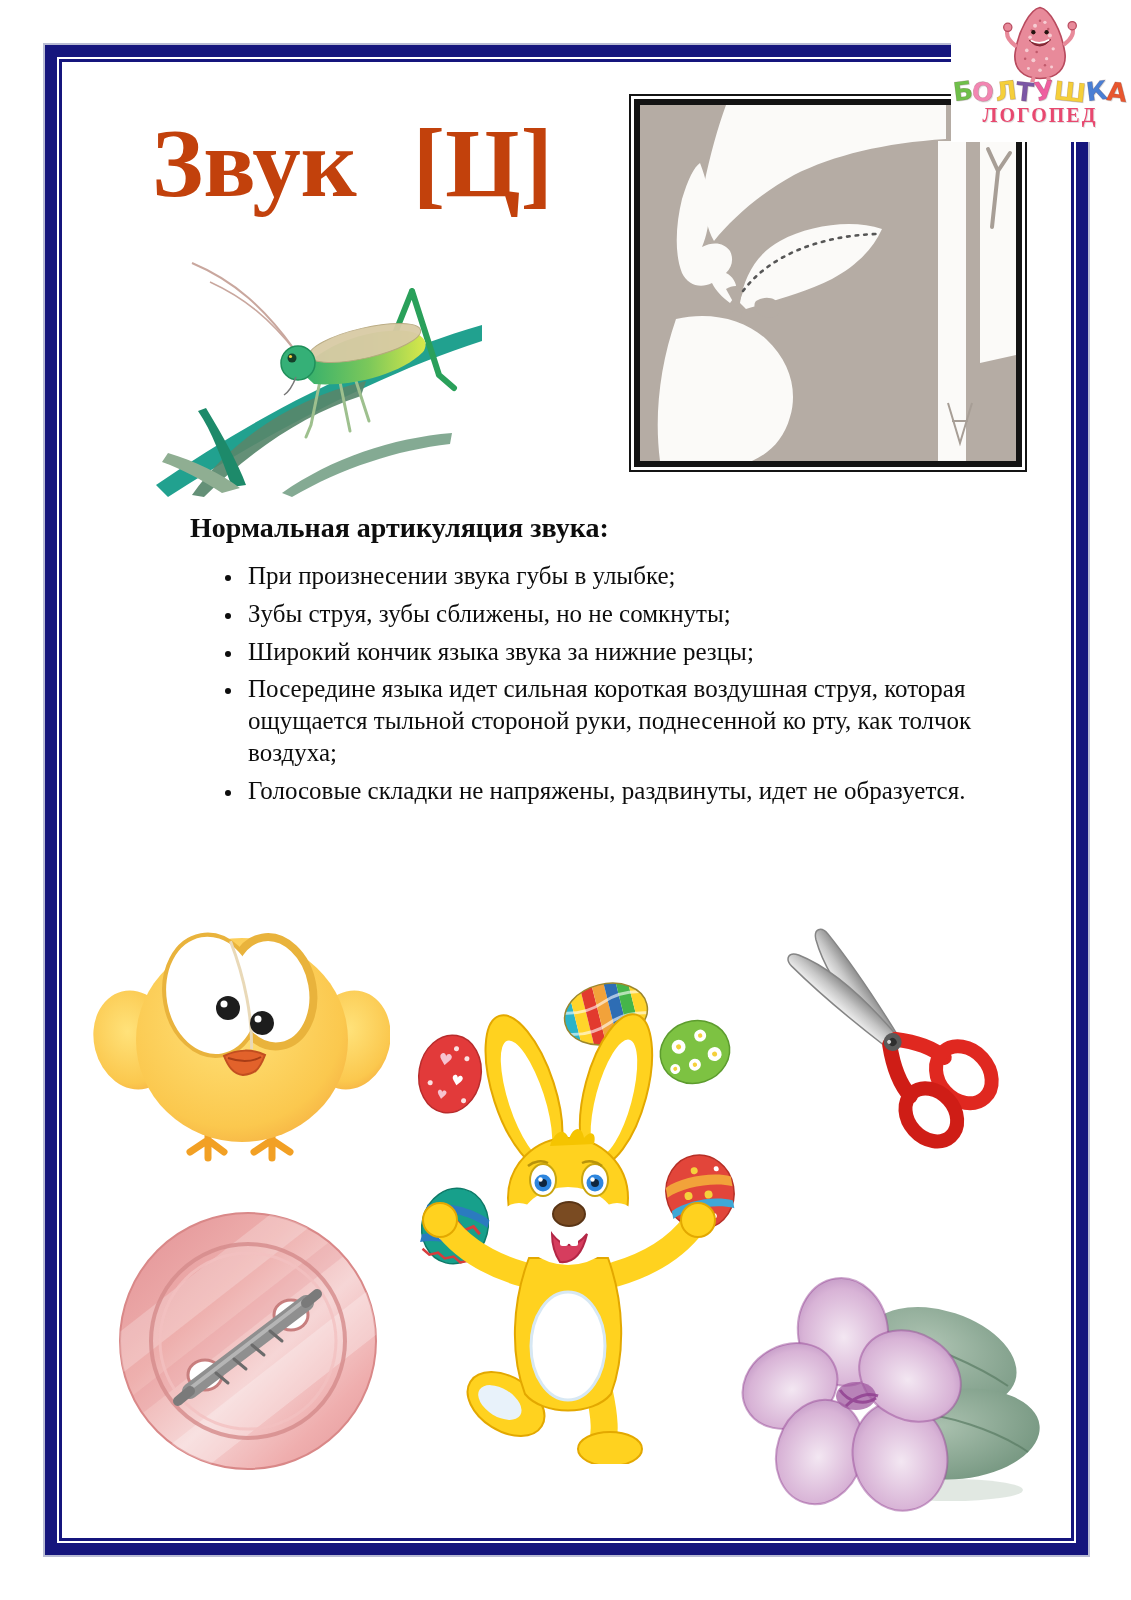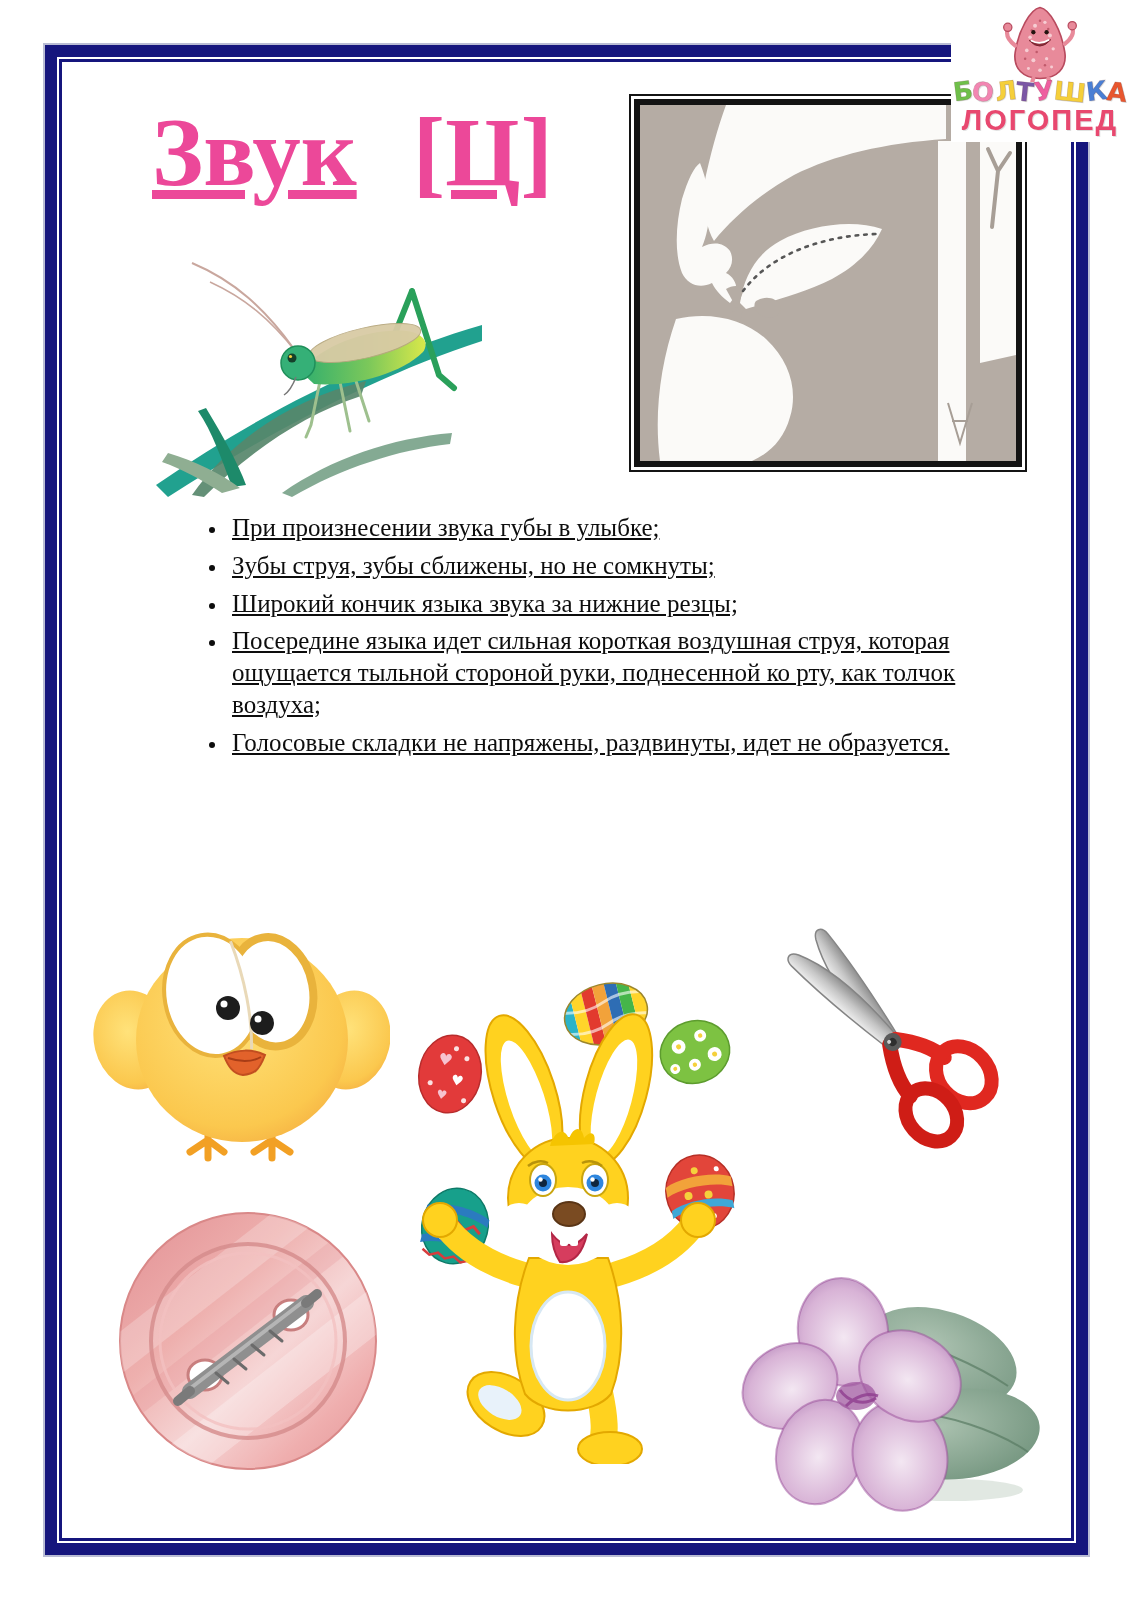--- a/index.html
+++ b/index.html
@@ -21,27 +21,27 @@
   .logo .mascot{display:block;margin:4px auto 0 auto;}
   .logo-line1{line-height:1;margin-top:-4px;white-space:nowrap;}
   .logo-line1 .ll{
     display:inline-block;font-family:"DejaVu Sans",sans-serif;font-weight:bold;
     font-size:26px;-webkit-text-stroke:.6px rgba(90,40,40,.25);
     text-shadow:1px 1px 0 rgba(0,0,0,.12);
   }
   .logo-line1 .ll:nth-child(odd){transform:rotate(-7deg);}
   .logo-line1 .ll:nth-child(even){transform:rotate(6deg) translateY(1px);}
   .logo-line2{
-    font-family:Liberation Sans, sans-serif;font-weight:bold;font-size:29px;
+    font-family:Liberation Serif, serif;font-weight:bold;font-size:20px;
     letter-spacing:2px;line-height:1.15;text-shadow:1px 1px 0 rgba(0,0,0,.12);
   }
   
   .page-title{
-    position:absolute;left:152px;top:100px;z-index:2;color:#ec4899;
-    font-weight:bold;font-size:97px;line-height:1.1;white-space:nowrap;text-decoration:underline;
+    position:absolute;left:152px;top:111px;z-index:2;color:#c2410c;
+    font-weight:bold;font-size:97px;line-height:1.1;white-space:nowrap;
   }
   .page-title .sound{margin-left:56px;}
   
   .artic-box{
     position:absolute;left:634px;top:99px;width:376px;height:356px;z-index:1;
     background:#fbfaf8;border:6px solid #141414;
     box-shadow:0 0 0 3px #ffffff,0 0 0 5px #141414;
   }
   .artic-box svg{display:block;}
   
@@ -51,21 +51,21 @@
   .scissors{position:absolute;left:748px;top:922px;}
   .button-img{position:absolute;left:112px;top:1185px;}
   .flower{position:absolute;left:736px;top:1262px;}
   
   .text-section{
     position:absolute;left:190px;top:512px;width:814px;color:#0d0d0d;z-index:2;
   }
   .text-section h2{
     font-size:28px;margin:0 0 8px 0;font-weight:bold;font-family:"Liberation Serif",serif;
   }
-  .text-section ul{margin:0;padding-left:38px;list-style:disc;text-decoration:underline;}
+  .text-section ul{margin:16px;padding-left:38px;list-style:disc;}
   .text-section li{
     font-size:25px;line-height:1.27;margin-bottom:6px;padding-left:4px;
   }
   .text-section li::marker{font-size:.85em;}
 </style>
 </head>
 <body>
 
 <div class="page-frame">
   <div class="page-frame-inner"></div>
@@ -167,20 +167,21 @@
   <g transform="rotate(-13 215 118)">
     <ellipse cx="215" cy="118" rx="57" ry="15" fill="#d9cba5" opacity=".95" stroke="#b7a87f" stroke-width="1"></ellipse>
   </g>
   <circle cx="148" cy="138" r="17" fill="#35b077" stroke="#1f8f5a" stroke-width="1.5"></circle>
   <circle cx="142" cy="133" r="4.5" fill="#15402a"></circle>
     <circle cx="140.5" cy="131.5" r="1.6" fill="#f5d03c"></circle>
   <path d="M146,152 C143,160 140,166 134,170" stroke="#777" stroke-width="1.5" fill="none"></path>
 </svg>
 
 <div class="text-section">
+  <h2>Нормальная артикуляция звука:</h2>
   <ul>
     <li>При произнесении звука губы в улыбке;</li>
     <li>Зубы струя, зубы сближены, но не сомкнуты;</li>
     <li>Широкий кончик языка звука за нижние резцы;</li>
     <li>Посередине языка идет сильная короткая воздушная струя, которая ощущается тыльной стороной руки, поднесенной ко рту, как толчок воздуха;</li>
     <li>Голосовые складки не напряжены, раздвинуты, идет не образуется.</li>
   </ul>
 </div>
 
 <svg class="chick" width="298" height="278" viewBox="0 0 298 278">

